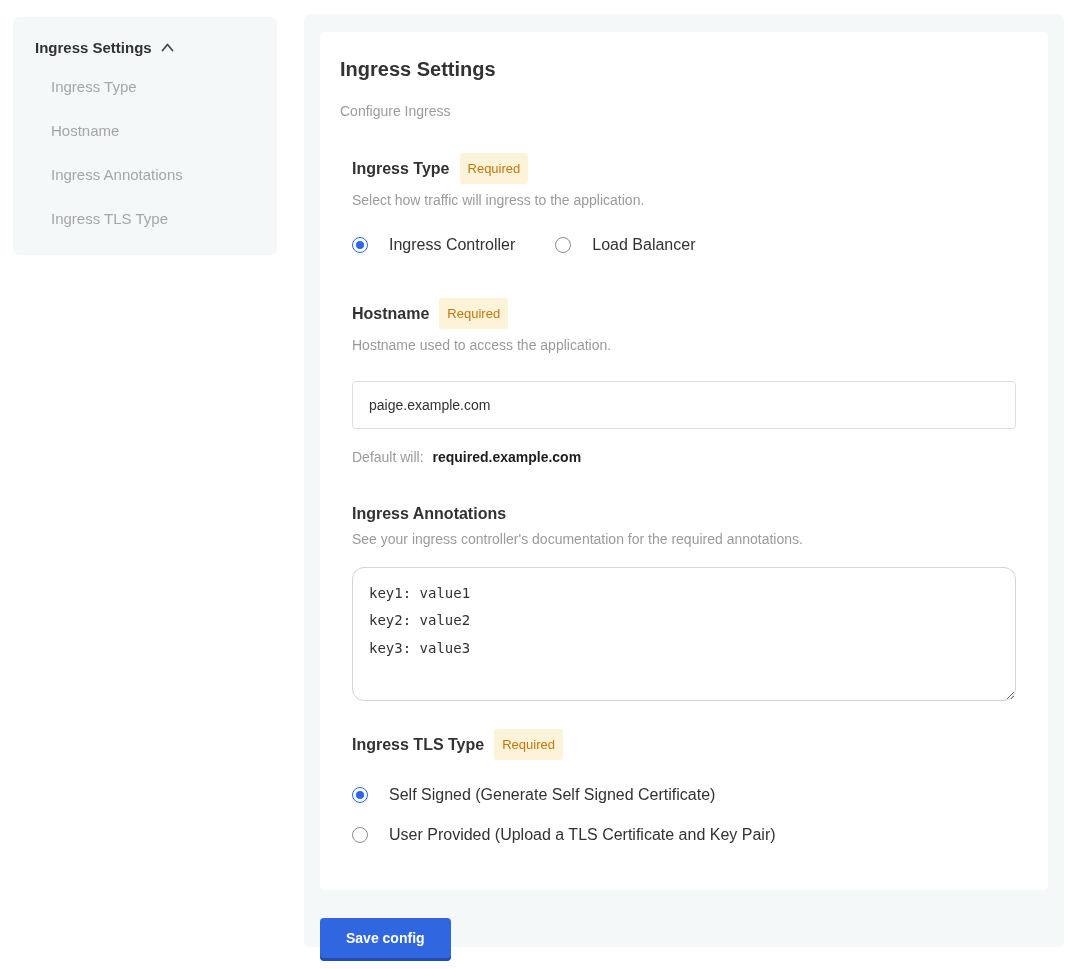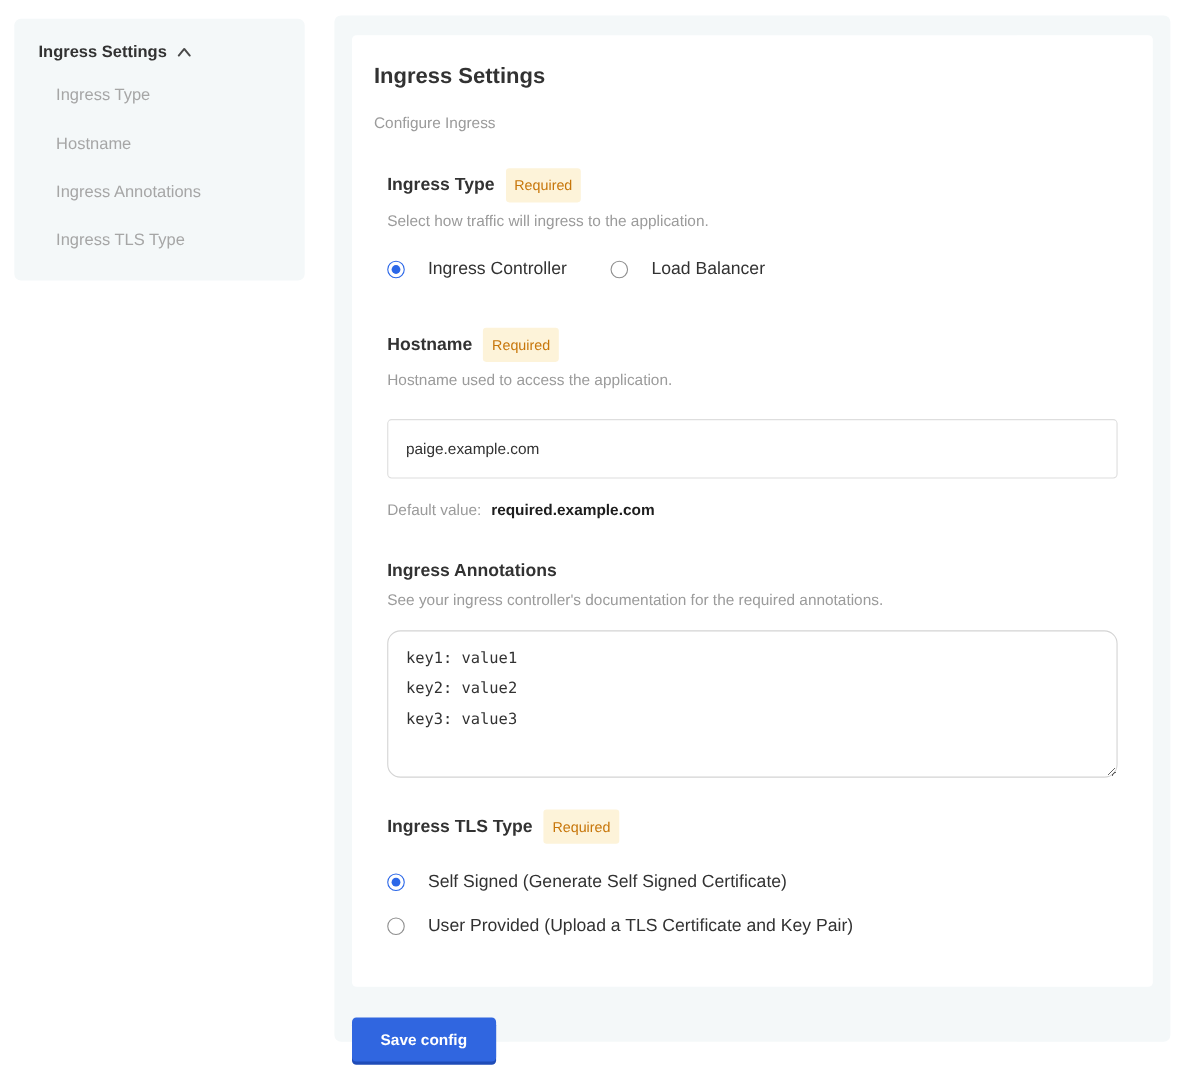--- a/index.html
+++ b/index.html
@@ -103,21 +103,21 @@
     position: absolute;
     inset: 3px;
     border-radius: 50%;
     background: #2b67e8;
   }
 
   
   .text-input {
     margin-top: 28px;
     width: 100%;
-    height: 54px;
+    height: 48px;
     border: 1px solid #dedede;
     border-radius: 4px;
     padding: 0 16px;
     font-size: 14px;
     font-family: "Liberation Sans", sans-serif;
     color: #323232;
     background: #ffffff;
     outline: none;
   }
   .default-line { margin-top: 20px; font-size: 14px; color: #9b9b9b; }
@@ -201,21 +201,21 @@
       </div>
 
       <div class="section section-hostname">
         <div class="section-header">
           <span class="section-label">Hostname</span>
           <span class="badge">Required</span>
         </div>
         <p class="help-text">Hostname used to access the application.</p>
         <input type="text" class="text-input" value="paige.example.com" style="">
         <p class="default-line">
-          <span>Default value:</span>
+          <span>Default will:</span>
           <span class="default-value">required.example.com</span>
         </p>
       </div>
 
       <div class="section section-annotations">
         <div class="section-header">
           <span class="section-label">Ingress Annotations</span>
         </div>
         <p class="help-text">See your ingress controller's documentation for the required annotations.</p>
         <textarea class="annotations-textarea" spellcheck="false" style="">key1: value1

